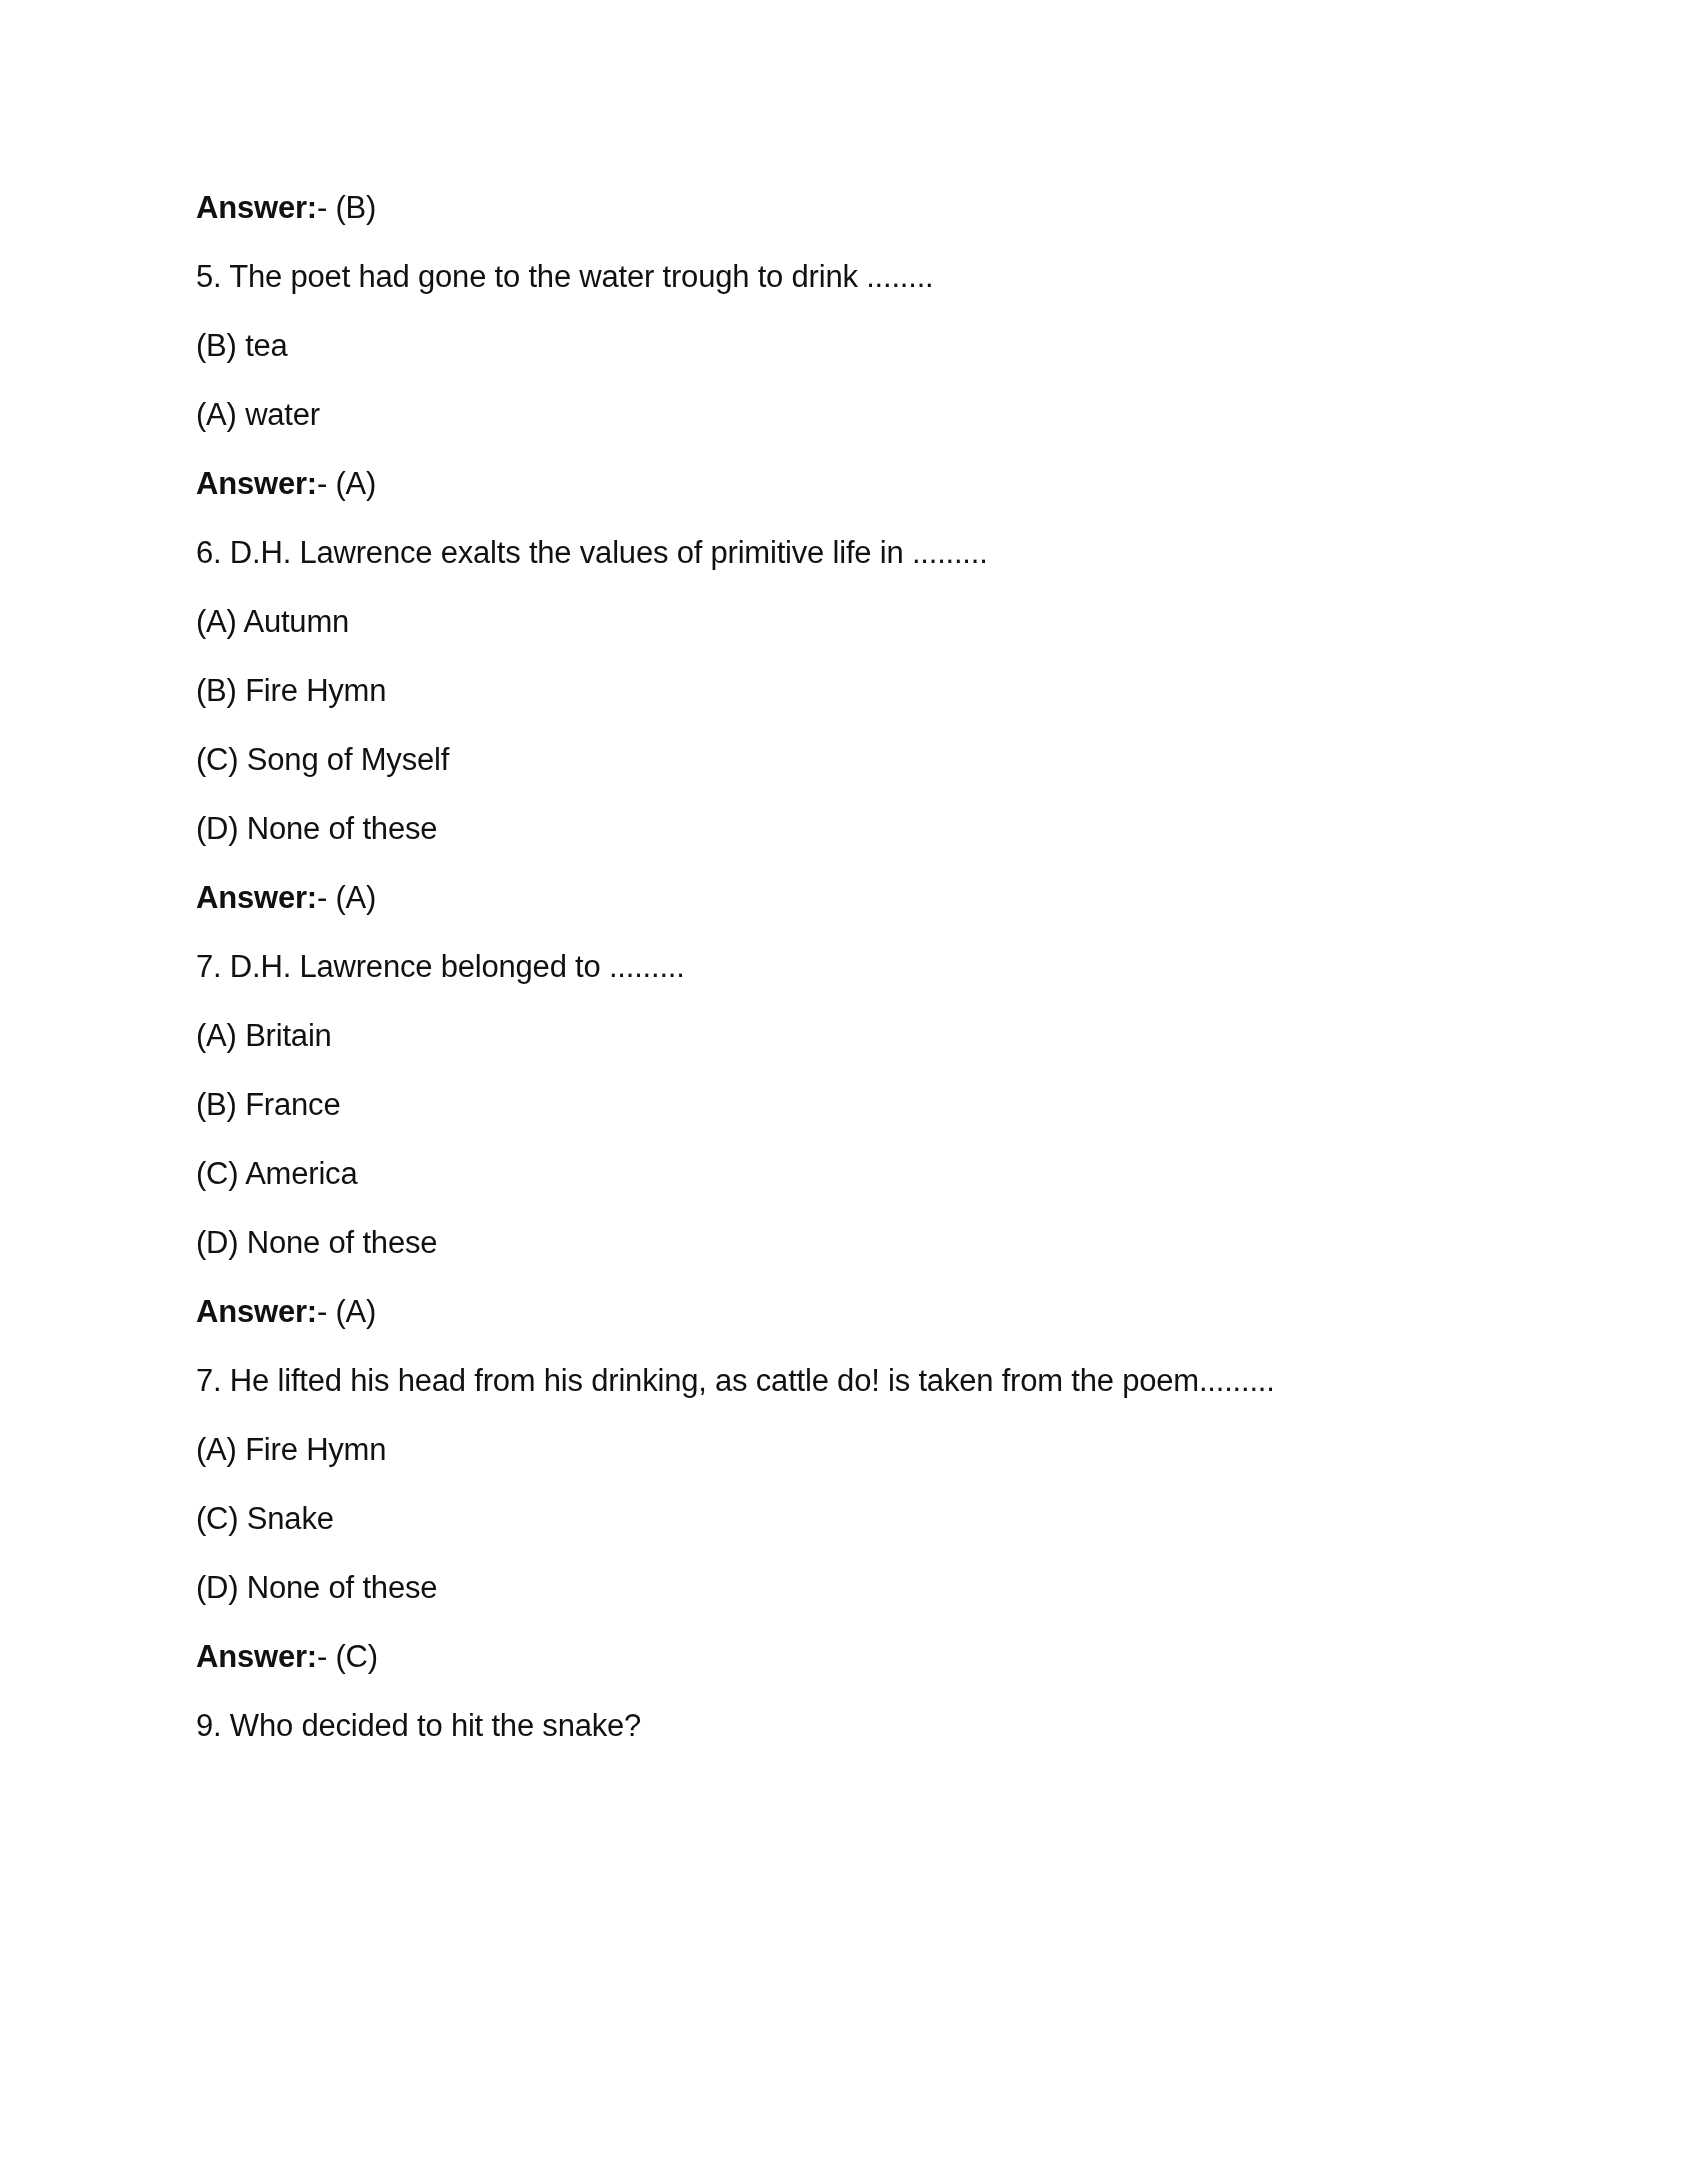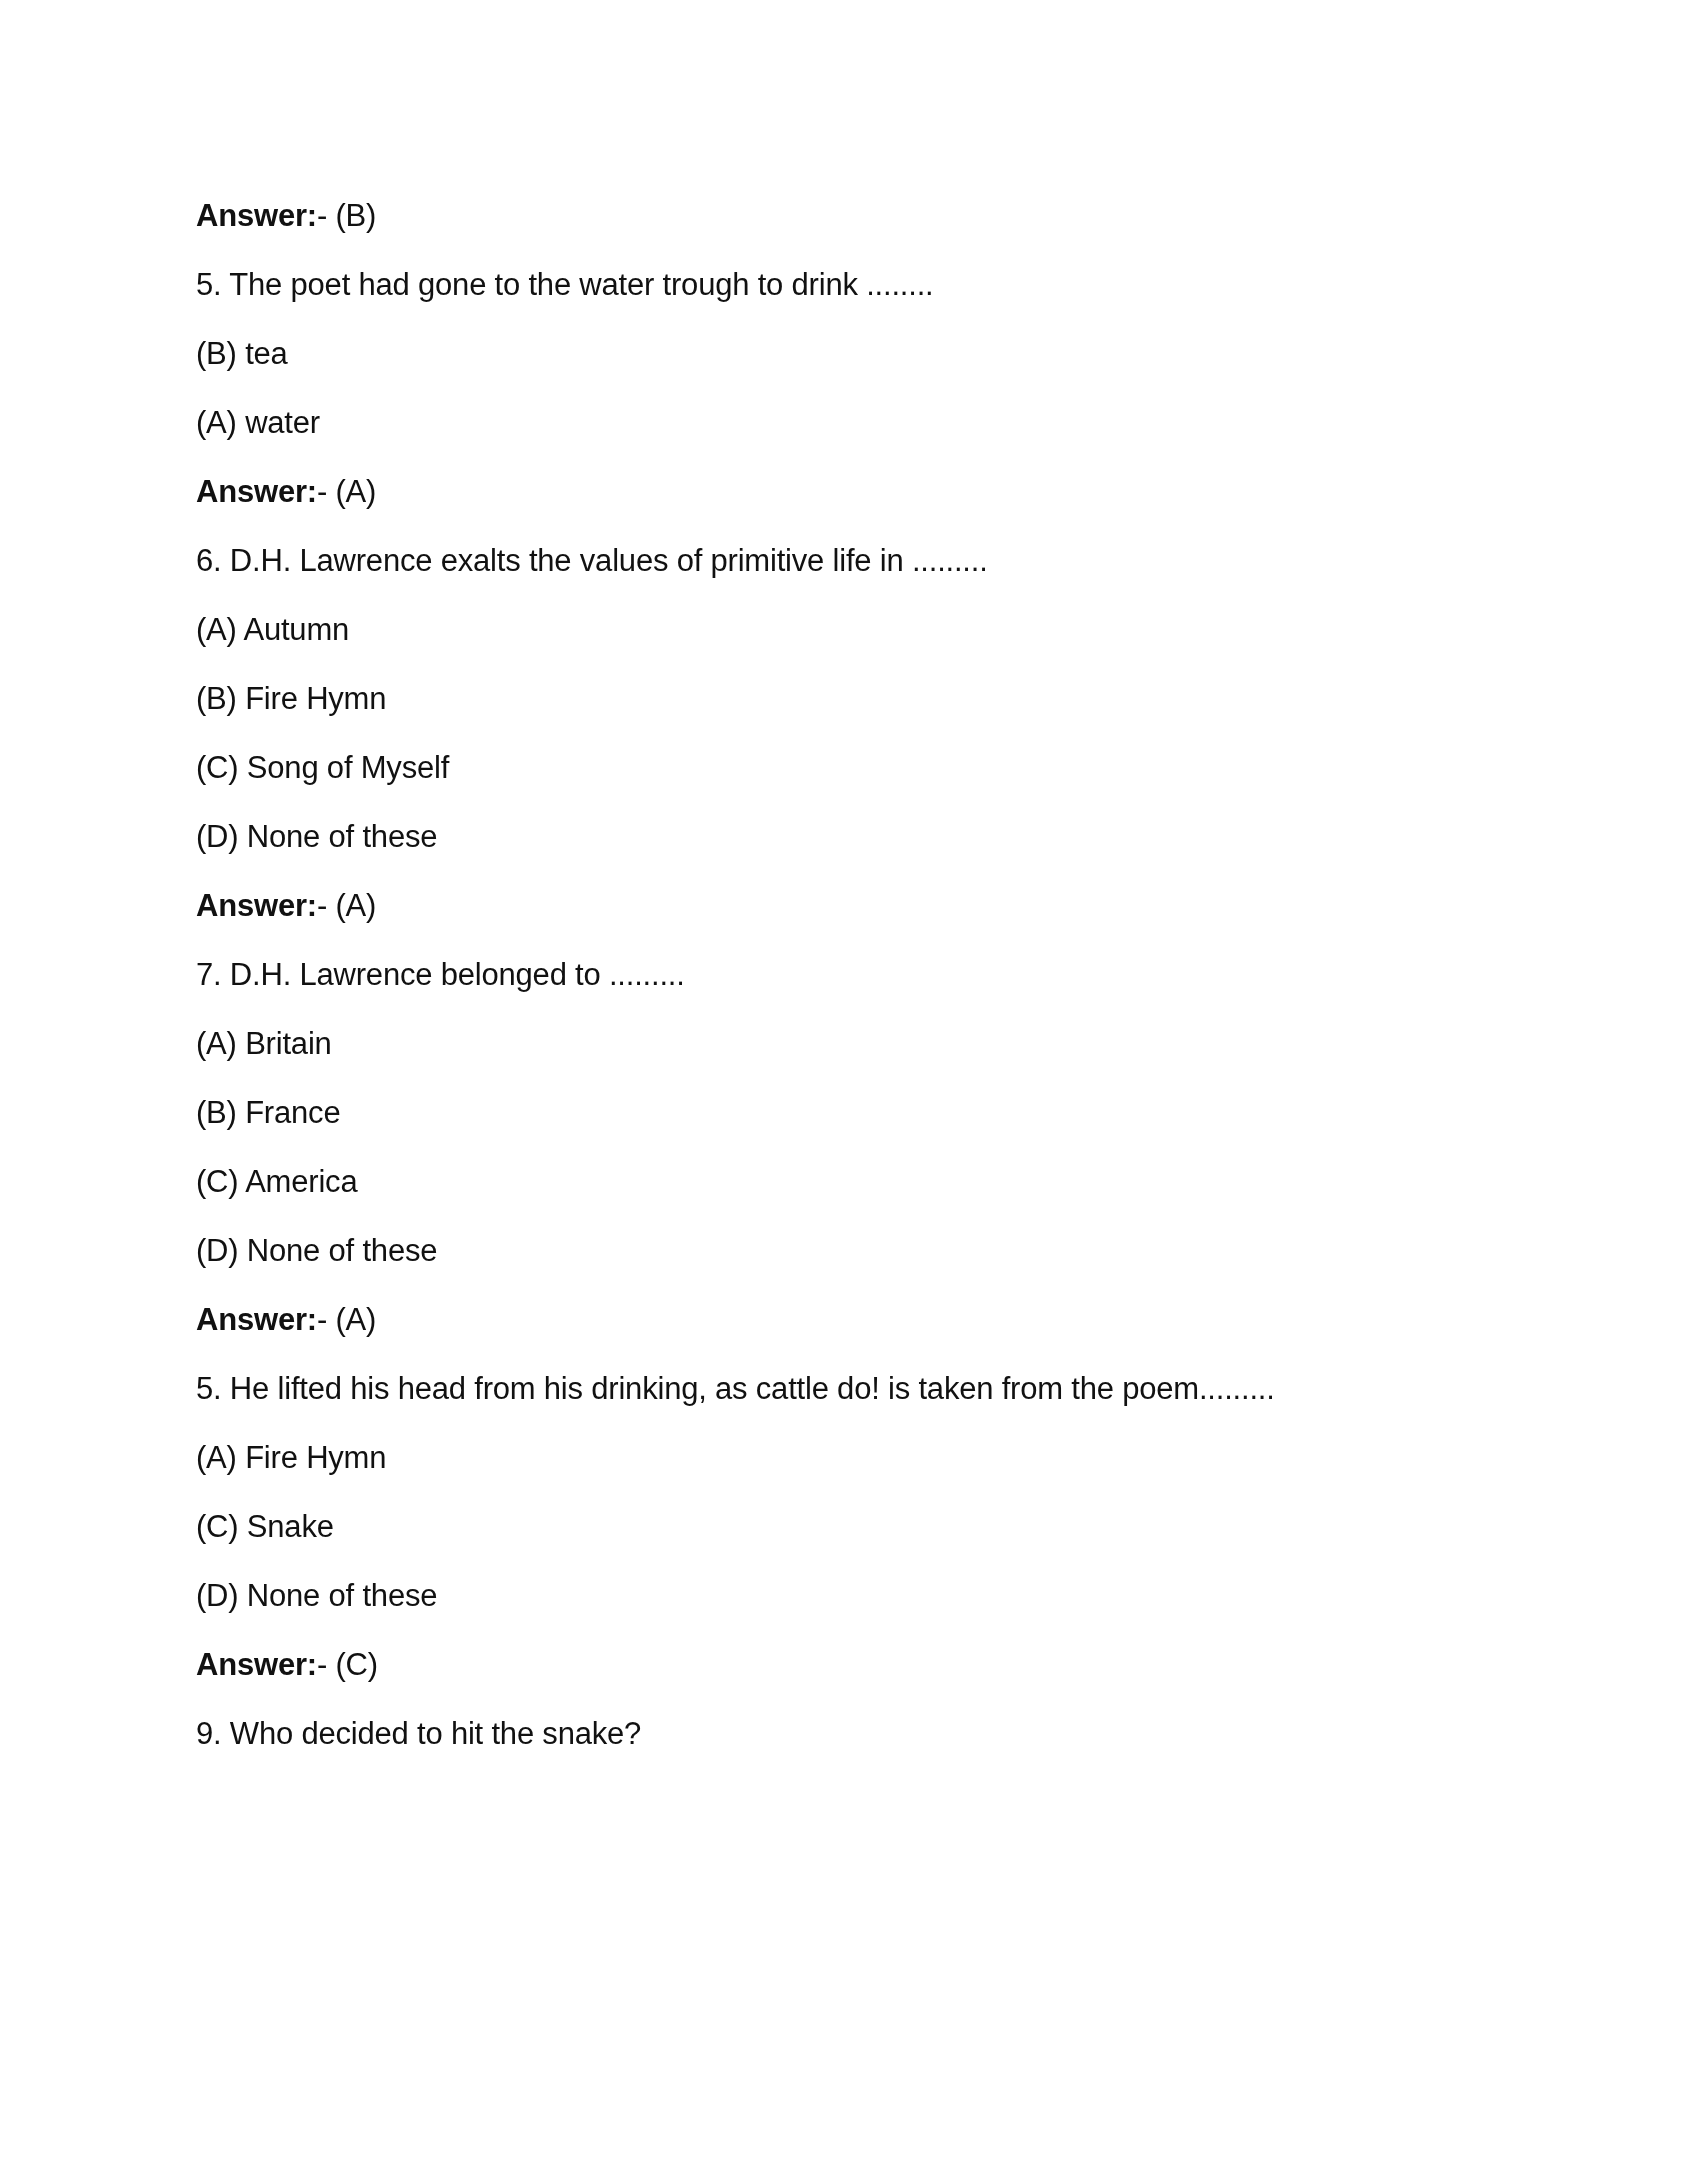--- a/index.html
+++ b/index.html
@@ -1,18 +1,18 @@
 <!DOCTYPE html>
 <html><head>
 <meta charset="utf-8">
 <style>
   html, body { margin: 0; padding: 0; background: #ffffff; }
   body { width: 1683px; height: 2178px; position: relative; overflow: hidden;
          font-family: "Liberation Sans", "DejaVu Sans", sans-serif; color: #111; }
-  .page { position: absolute; left: 196px; top: 194px; width: 1386px; }
+  .page { position: absolute; left: 196px; top: 186px; width: 1386px; }
   .line { height: 69px; line-height: 44px; font-size: 31px; white-space: nowrap; letter-spacing: -0.2px; }
   .ans-label { font-weight: bold; }
 </style>
 </head>
 <body>
 
 <div class="page">
   <div class="line"><span class="ans-label">Answer:</span><span>- (B)</span></div>
   <div class="line">5. The poet had gone to the water trough to drink ........</div>
   <div class="line">(B) tea</div>
@@ -23,20 +23,20 @@
   <div class="line">(B) Fire Hymn</div>
   <div class="line">(C) Song of Myself</div>
   <div class="line">(D) None of these</div>
   <div class="line"><span class="ans-label">Answer:</span><span>- (A)</span></div>
   <div class="line">7. D.H. Lawrence belonged to .........</div>
   <div class="line">(A) Britain</div>
   <div class="line">(B) France</div>
   <div class="line">(C) America</div>
   <div class="line">(D) None of these</div>
   <div class="line"><span class="ans-label">Answer:</span><span>- (A)</span></div>
-  <div class="line">5. He lifted his head from his drinking, as cattle do! is taken from the poem.........</div>
+  <div class="line">7. He lifted his head from his drinking, as cattle do! is taken from the poem.........</div>
   <div class="line">(A) Fire Hymn</div>
   <div class="line">(C) Snake</div>
   <div class="line">(D) None of these</div>
   <div class="line"><span class="ans-label">Answer:</span><span>- (C)</span></div>
   <div class="line">9. Who decided to hit the snake?</div>
 </div>
 
 
 </body></html>

